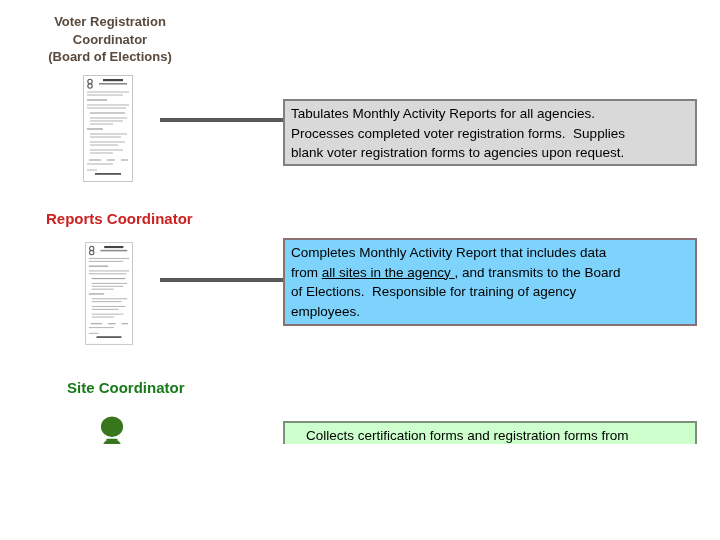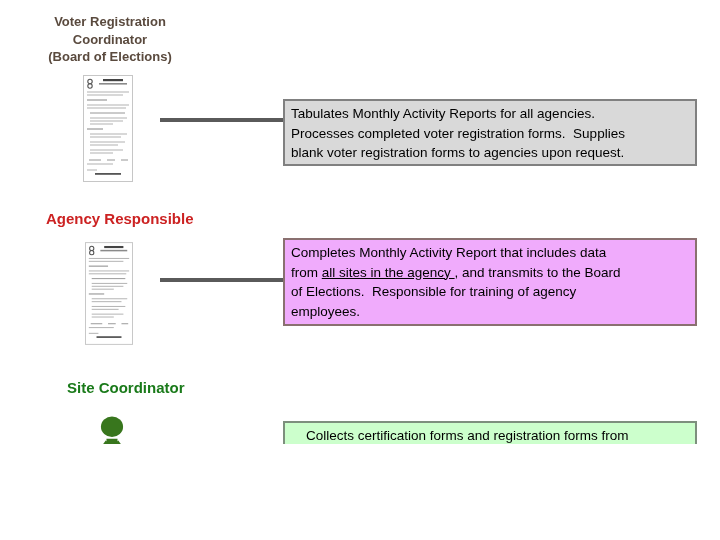--- a/index.html
+++ b/index.html
@@ -109,29 +109,29 @@
   <svg class="doc-icon doc-1">
     <use href="#doc-form"></use>
   </svg>
 
   <div class="connector connector-1" style="background-color: rgb(90, 90, 90);"></div>
 
   <div class="desc-box box-1" style="background-color: rgb(217, 217, 217); border-color: rgb(128, 128, 128);"><span>Tabulates Monthly Activity Reports for all agencies.
 Processes completed voter registration forms.  Supplies
 blank voter registration forms to agencies upon request.</span><span class="u"></span><span></span></div>
 
-  <div class="heading heading-agency" style="color: rgb(204, 34, 34);">Agency Responsible</div>
+  <div class="heading heading-agency" style="color: rgb(204, 34, 34);">Reports Coordinator</div>
 
   <svg class="doc-icon doc-2">
     <use href="#doc-form"></use>
   </svg>
 
   <div class="connector connector-2" style="background-color: rgb(90, 90, 90);"></div>
 
-  <div class="desc-box box-2" style="background-color: #f0abfc; border-color: rgb(138, 112, 112);"><span>Completes Monthly Activity Report that includes data
+  <div class="desc-box box-2" style="background-color: #7dd3fc; border-color: rgb(138, 112, 112);"><span>Completes Monthly Activity Report that includes data
 from </span><span class="u">all sites in the agency </span><span>, and transmits to the Board
 of Elections.  Responsible for training of agency
 employees.</span></div>
 
   <div class="heading heading-site" style="color: rgb(26, 122, 26);">Site Coordinator</div>
 
   <svg class="person-icon" style="color: rgb(56, 118, 29);">
     <use href="#person-figure"></use>
   </svg>
 

